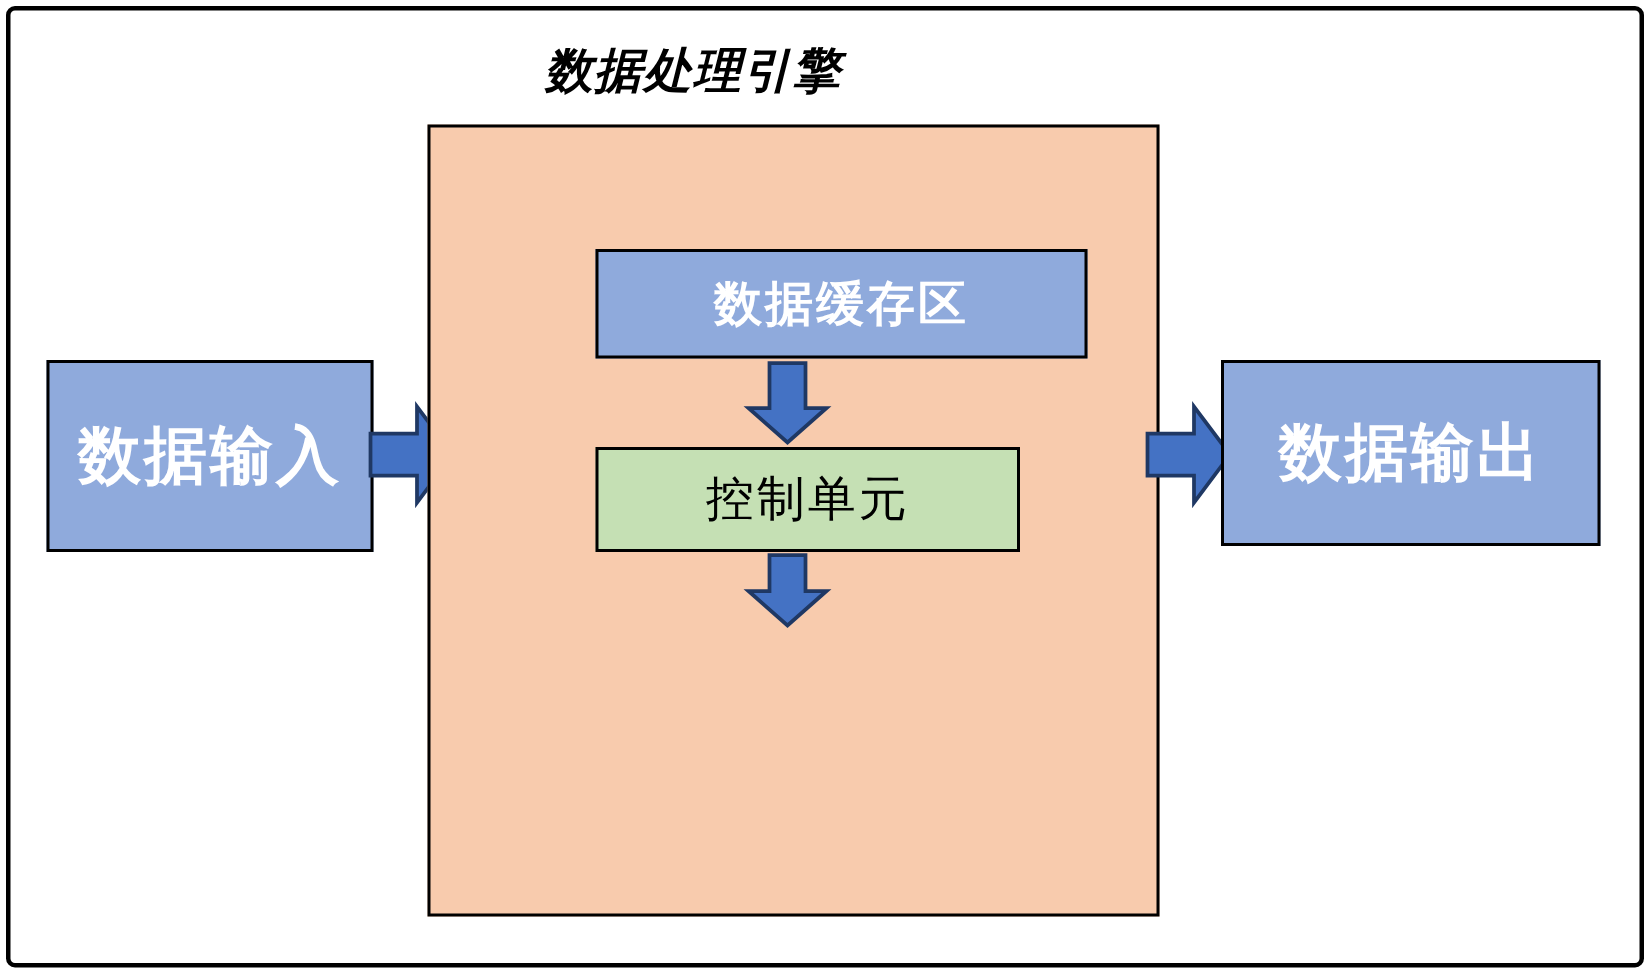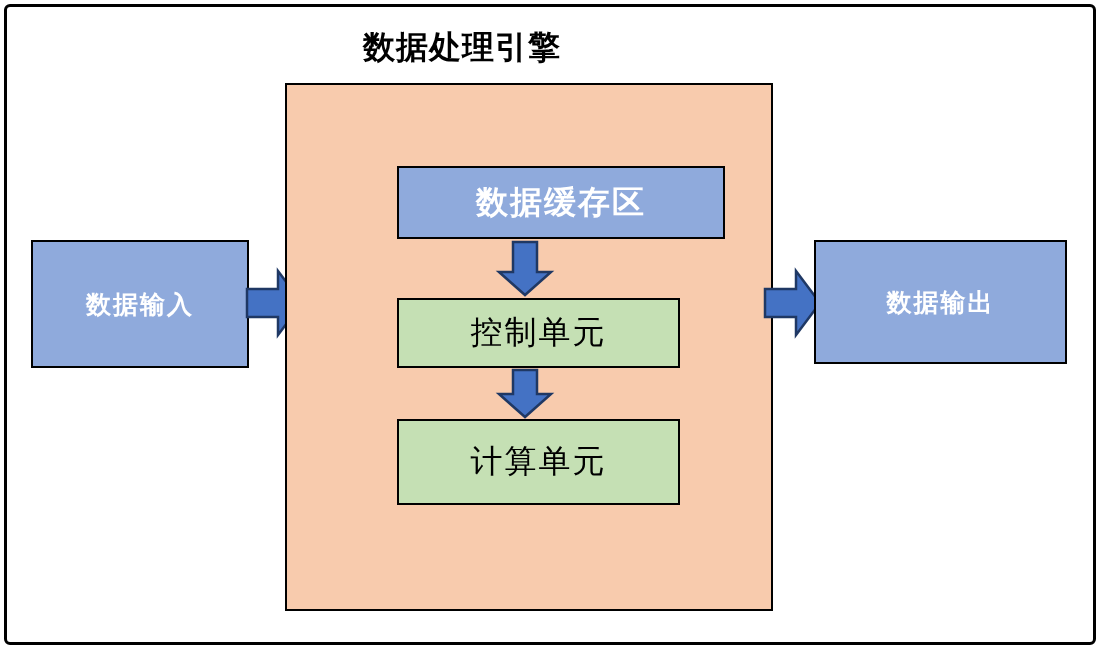--- a/index.html
+++ b/index.html
@@ -24,20 +24,21 @@
   }
   .diagram-title {
     position: absolute;
     left: 0; top: 26px;
     width: 924px;
     text-align: center;
     font-size: 32px;
     font-weight: bold;
     color: #000000;
     letter-spacing: 1px;
+    font-style: italic;
   }
   .engine-container {
     position: absolute;
     left: 285px; top: 83px;
     width: 488px; height: 528px;
     background: #F8CBAD;
     border: 2px solid #000000;
     box-sizing: border-box;
   }
   .node {
@@ -63,21 +64,21 @@
     letter-spacing: 2px;
     white-space: nowrap;
   }
   
   .node-buffer   { left: 110px; top: 81px;  width: 328px; height: 73px; }
   .node-control  { left: 110px; top: 213px; width: 283px; height: 70px; }
   .node-compute  { left: 110px; top: 334px; width: 283px; height: 86px; }
   
   .node-input    { left: 31px;  top: 240px; width: 218px; height: 128px; }
   .node-output   { left: 814px; top: 240px; width: 253px; height: 124px; }
-  .node-input .label, .node-output .label { font-size: 25px; }
+  .node-input .label, .node-output .label { font-size: 42px; }
   .arrow-svg {
     position: absolute;
     overflow: visible;
   }
   .arrow-down-1 { left: 210px; top: 156px; }
   .arrow-down-2 { left: 210px; top: 284px; }
   .arrow-right-left  { left: 246px; top: 268px; }
   .arrow-right-right { left: 764px; top: 268px; }
 </style>
 </head>
@@ -107,23 +108,20 @@
     </svg>
 
     <div class="node green node-control">
       <span class="label">控制单元</span>
     </div>
 
     <svg class="arrow-svg arrow-down-2" width="56" height="50" viewBox="0 0 56 50">
       <polygon points="16,1 40,1 40,25 54,25 28,48 2,25 16,25" fill="#4472C4" stroke="#1F3864" stroke-width="2.5" stroke-linejoin="miter"></polygon>
     </svg>
 
-    <div class="node green node-compute">
-      <span class="label">计算单元</span>
-    </div>
   </div>
 
   <svg class="arrow-svg arrow-right-right" width="58" height="70" viewBox="0 0 58 70">
     <polygon points="1,21 32,21 32,3 56,35 32,67 32,49 1,49" fill="#4472C4" stroke="#1F3864" stroke-width="2.5" stroke-linejoin="miter"></polygon>
   </svg>
 
   <div class="node blue node-output">
     <span class="label">数据输出</span>
   </div>
 </div>

